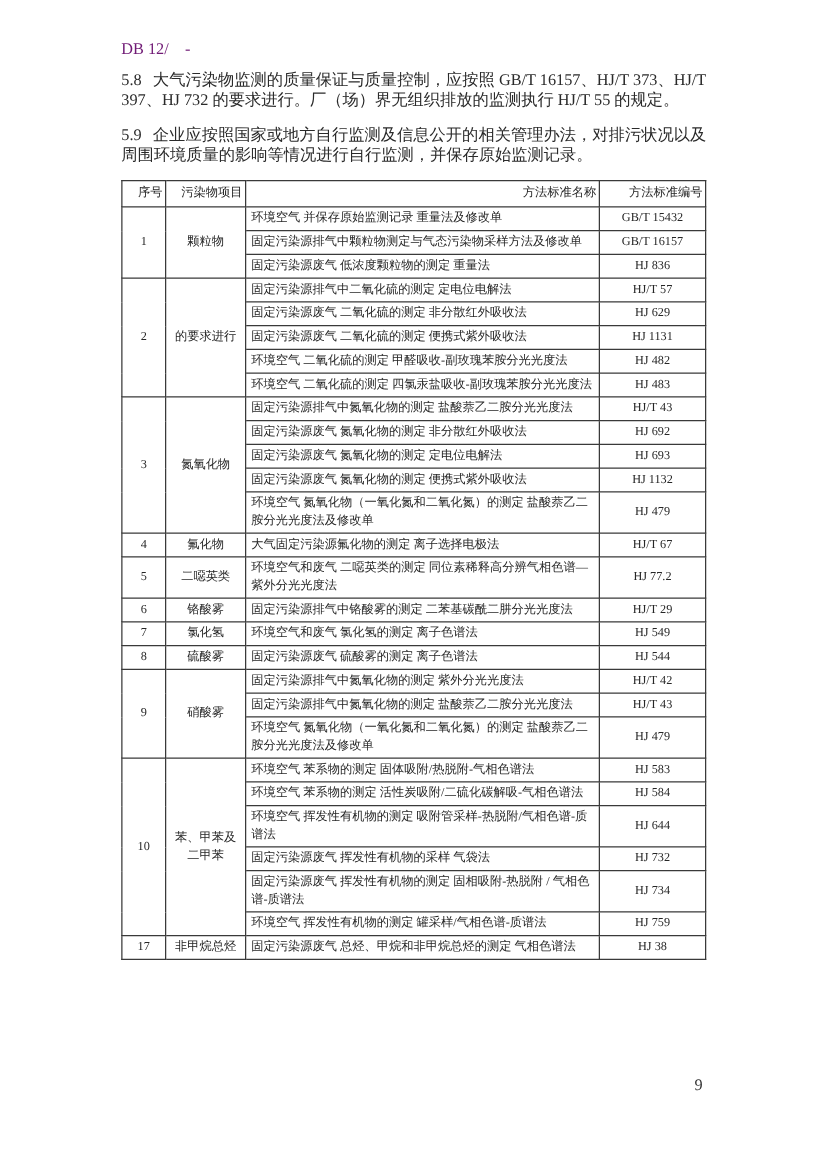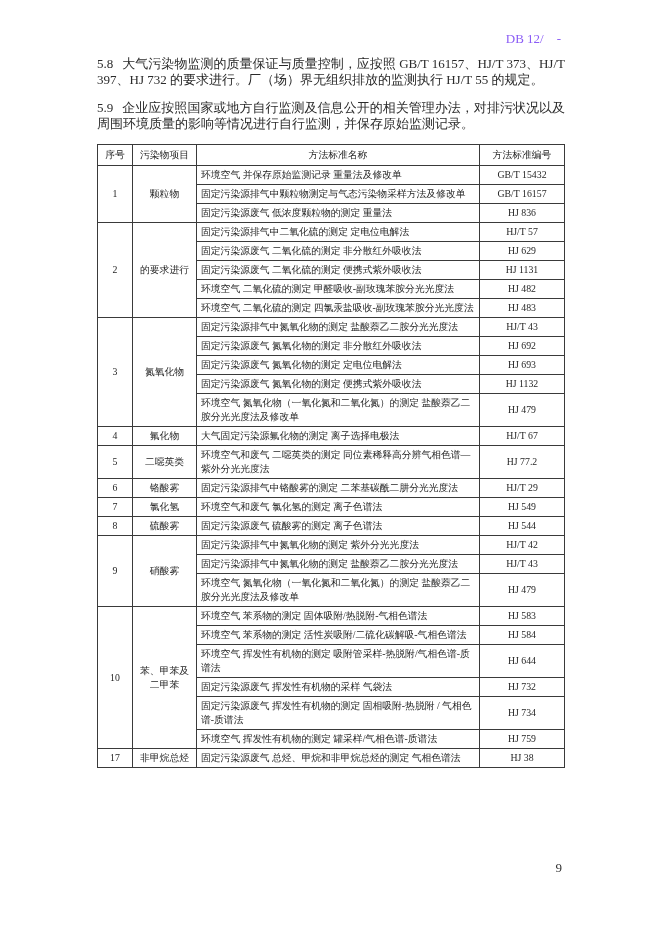--- a/index.html
+++ b/index.html
@@ -8,25 +8,25 @@
     width:660px; height:933px;
     margin:0 auto;
     background:#ffffff;
     box-sizing:border-box;
     padding:30px 95px 0 97px;
     font-family:"Liberation Serif","DejaVu Serif",serif;
     color:#222;
     overflow:hidden;
   }
   .doc-header {
-    text-align:right;
+    text-align:left;
     font-size:13px;
     margin-bottom:8px;
     padding-right:4px;
-    color:#8b5cf6;
+    color:#701a75;
   }
   .para {
     font-size:13px;
     line-height:16px;
     text-align:justify;
     margin:0 0 12px 0;
     color:#2a2a2a;
   }
   .pnum { display:inline-block; margin-right:9px; }
   .table-title {
@@ -50,20 +50,21 @@
     line-height:14px;
     vertical-align:middle;
     text-align:center;
     padding:2px 3px;
     word-break:break-all;
     overflow:hidden;
   }
   table.methods th {
     font-weight:normal;
     padding:3px 2px;
+    text-align:right;
   }
   table.methods td.name {
     text-align:left;
     padding:2px 4px;
   }
   .page-number {
     position:absolute;
     top:860px;
     right:98px;
     font-size:13px;

